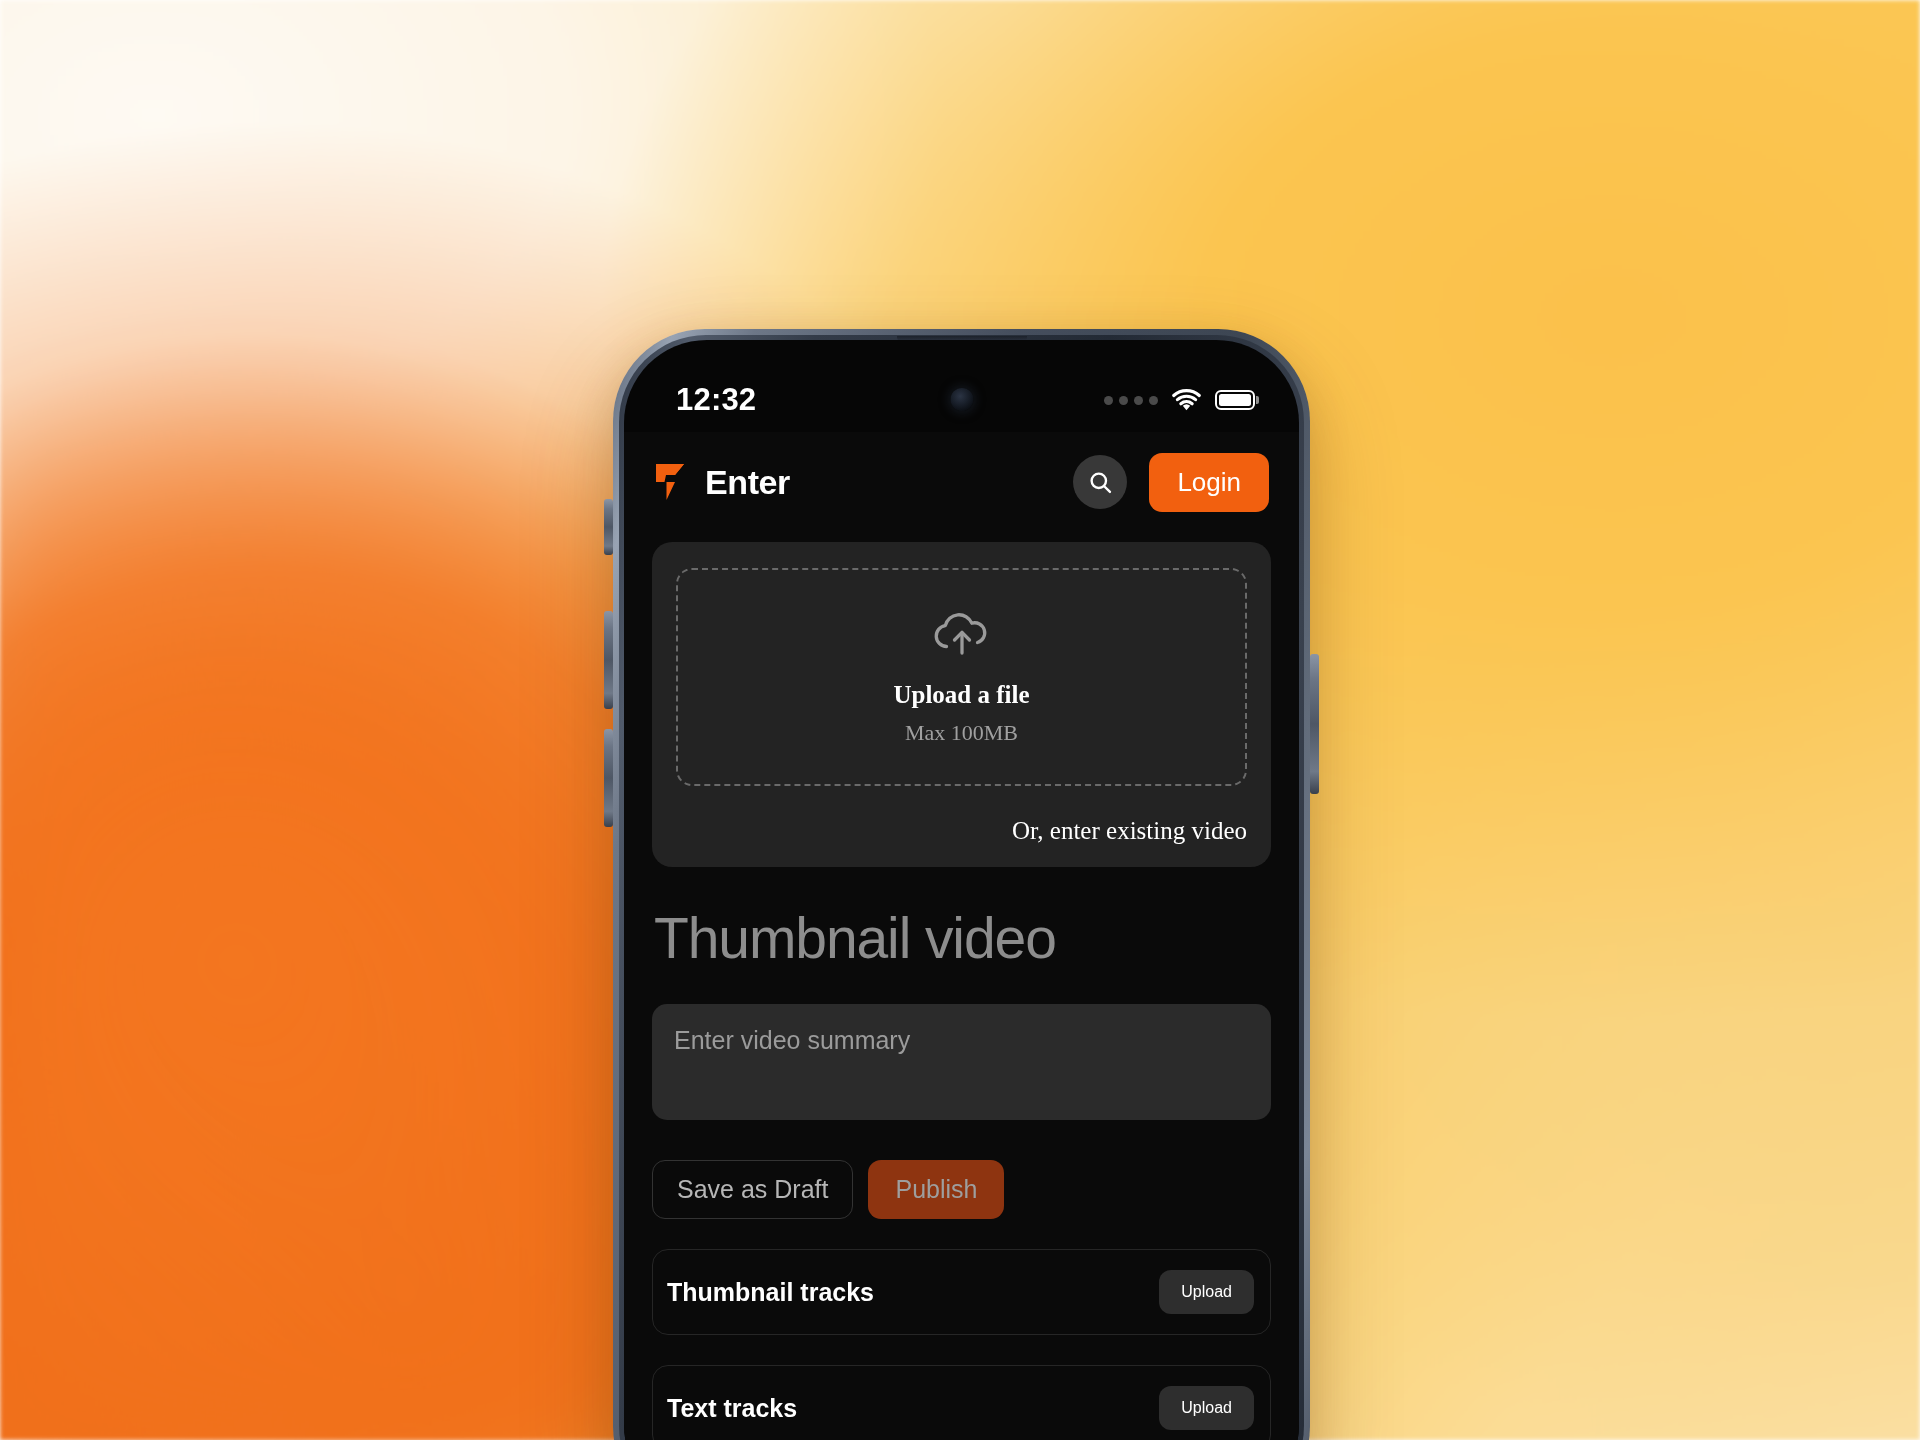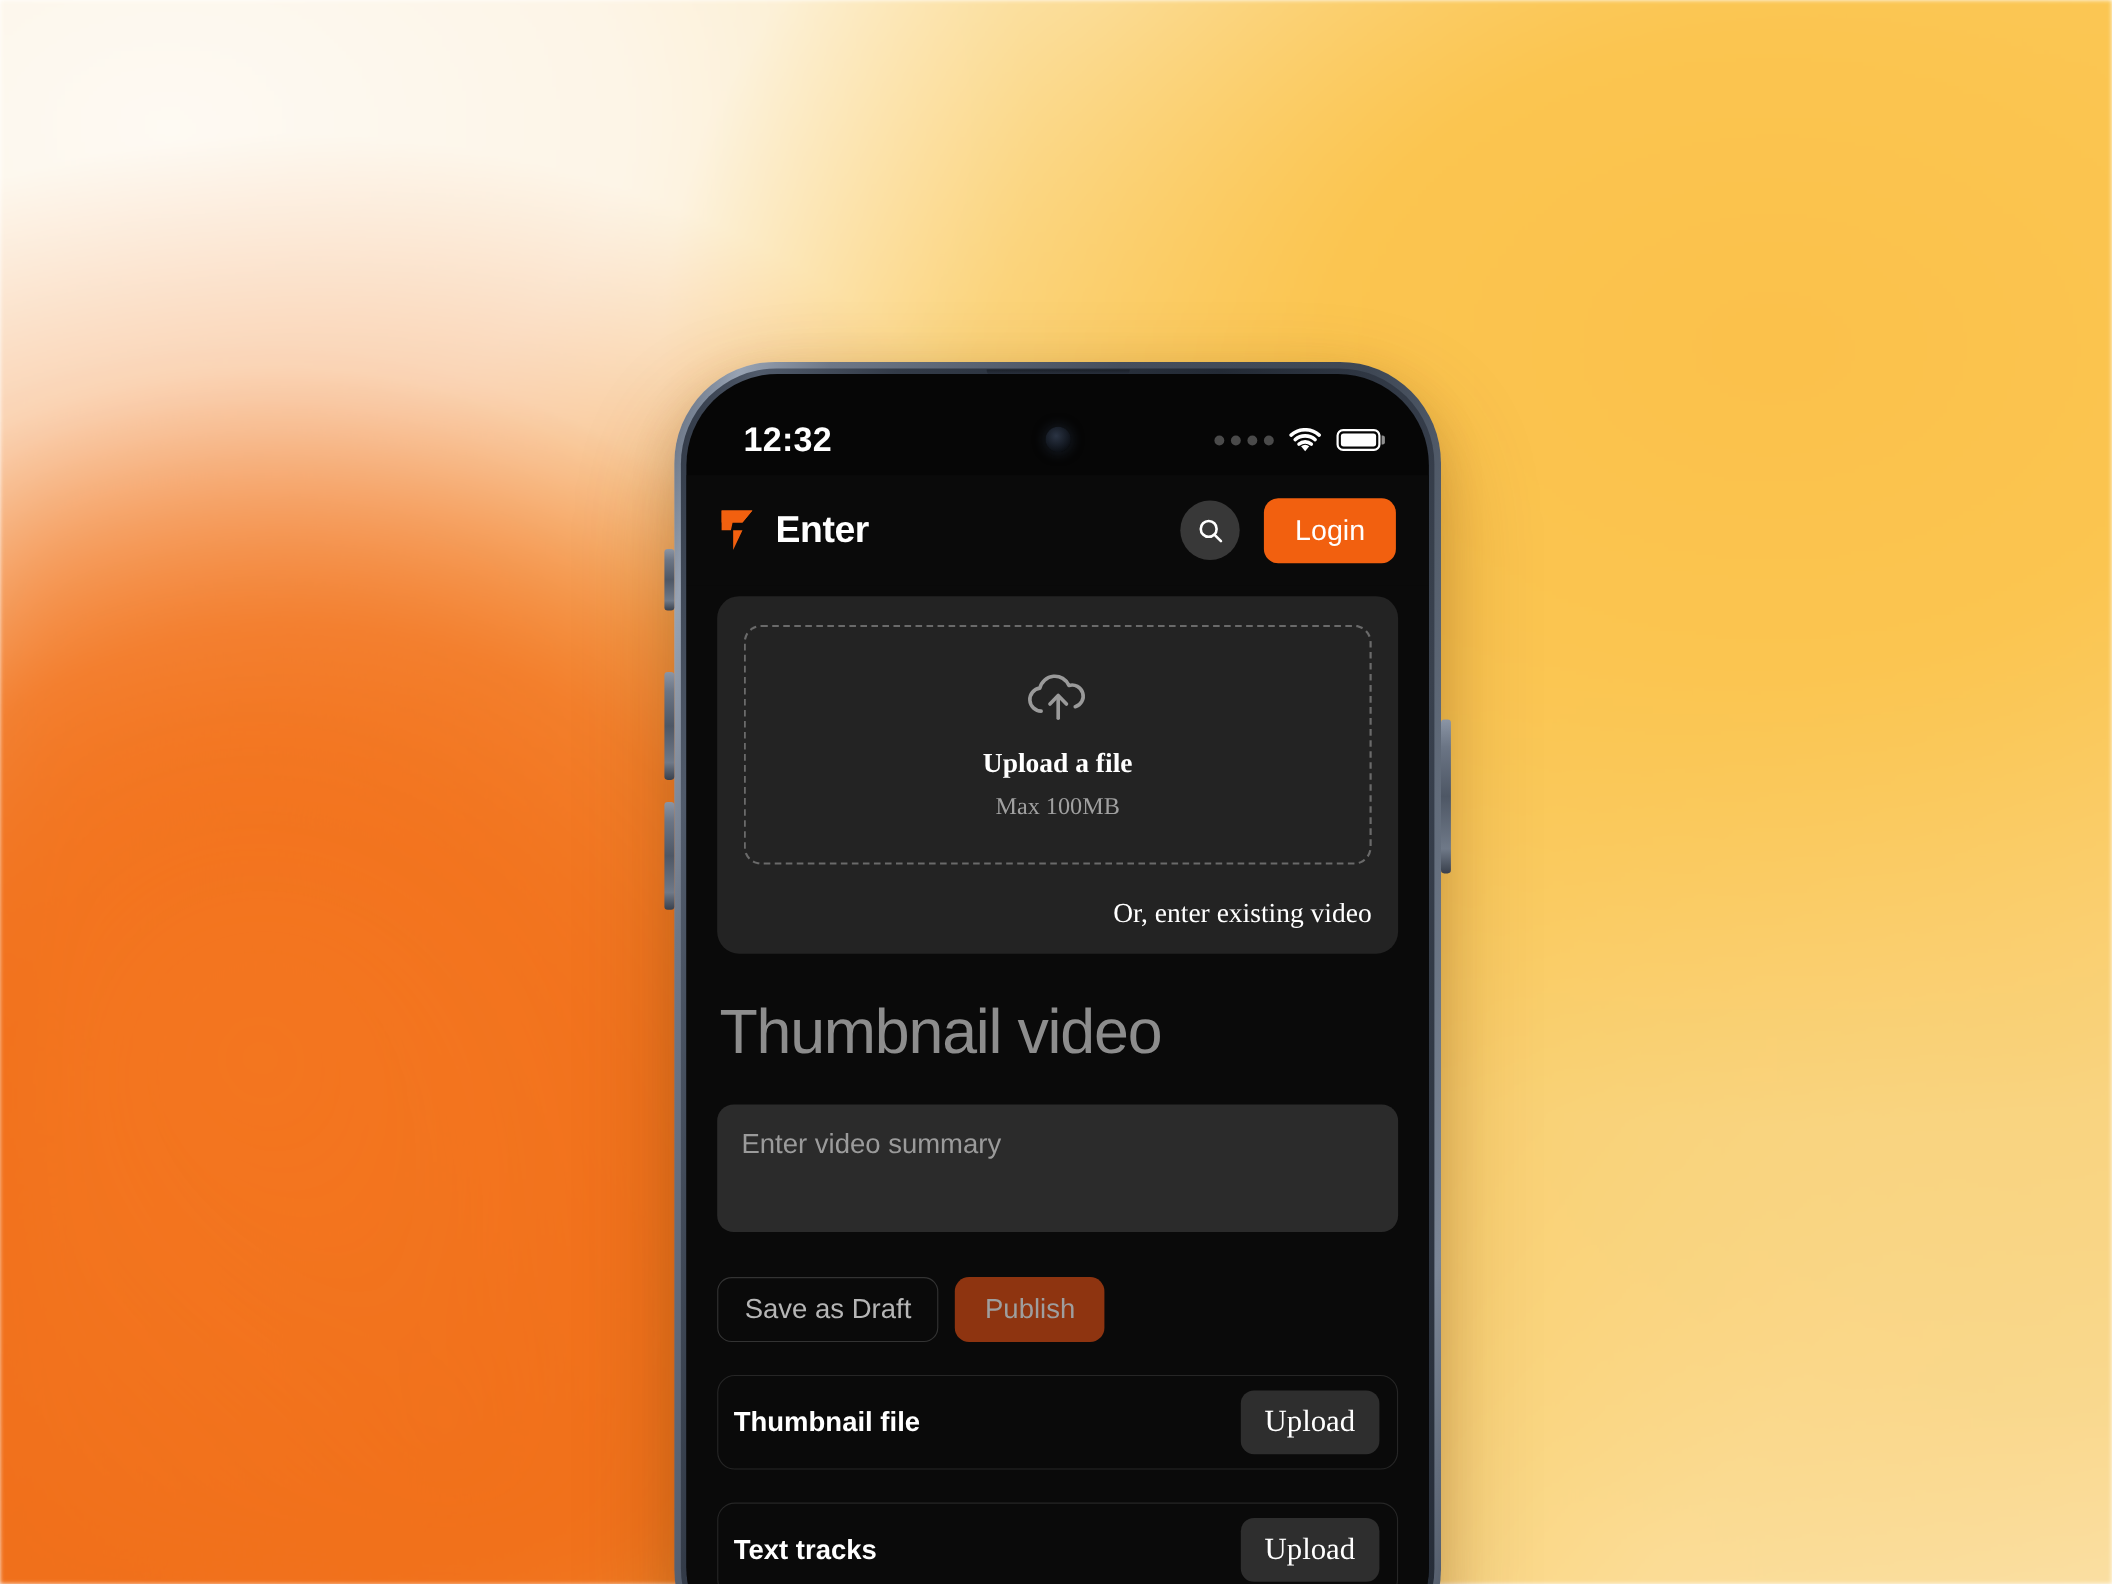--- a/index.html
+++ b/index.html
@@ -230,23 +230,23 @@
     border-radius:16px;
     height:86px;
     display:flex; align-items:center;
     padding:0 16px 0 14px;
   }
   .asset-label { color:#fff; font-size:25px; font-weight:700; }
   .asset-btn {
     margin-left:auto;
     background:#2e2e2e;
     border:none; border-radius:12px;
-    color:#fff; font-size:28px;
+    color:#fff; font-size:16px;
     padding:13px 22px;
-    font-family:Liberation Serif, serif;
+    font-family:Liberation Sans, sans-serif;
     cursor:pointer;
   }
 </style>
 </head>
 <body>
 
 <div id="backdrop"></div>
 
 <div id="phone">
 
@@ -319,21 +319,21 @@
         <div id="video-title">Thumbnail video</div>
 
         <textarea id="summary-field" placeholder="Enter video summary" style=""></textarea>
 
         <div id="actions">
           <button id="draft-btn">Save as Draft</button>
           <button id="publish-btn">Publish</button>
         </div>
 
         <div class="asset-row">
-          <span class="asset-label">Thumbnail file</span>
+          <span class="asset-label">Thumbnail tracks</span>
           <button class="asset-btn">Upload</button>
         </div>
 
         <div class="asset-row">
           <span class="asset-label">Text tracks</span>
           <button class="asset-btn">Upload</button>
         </div>
 
       </div>
     </div>

